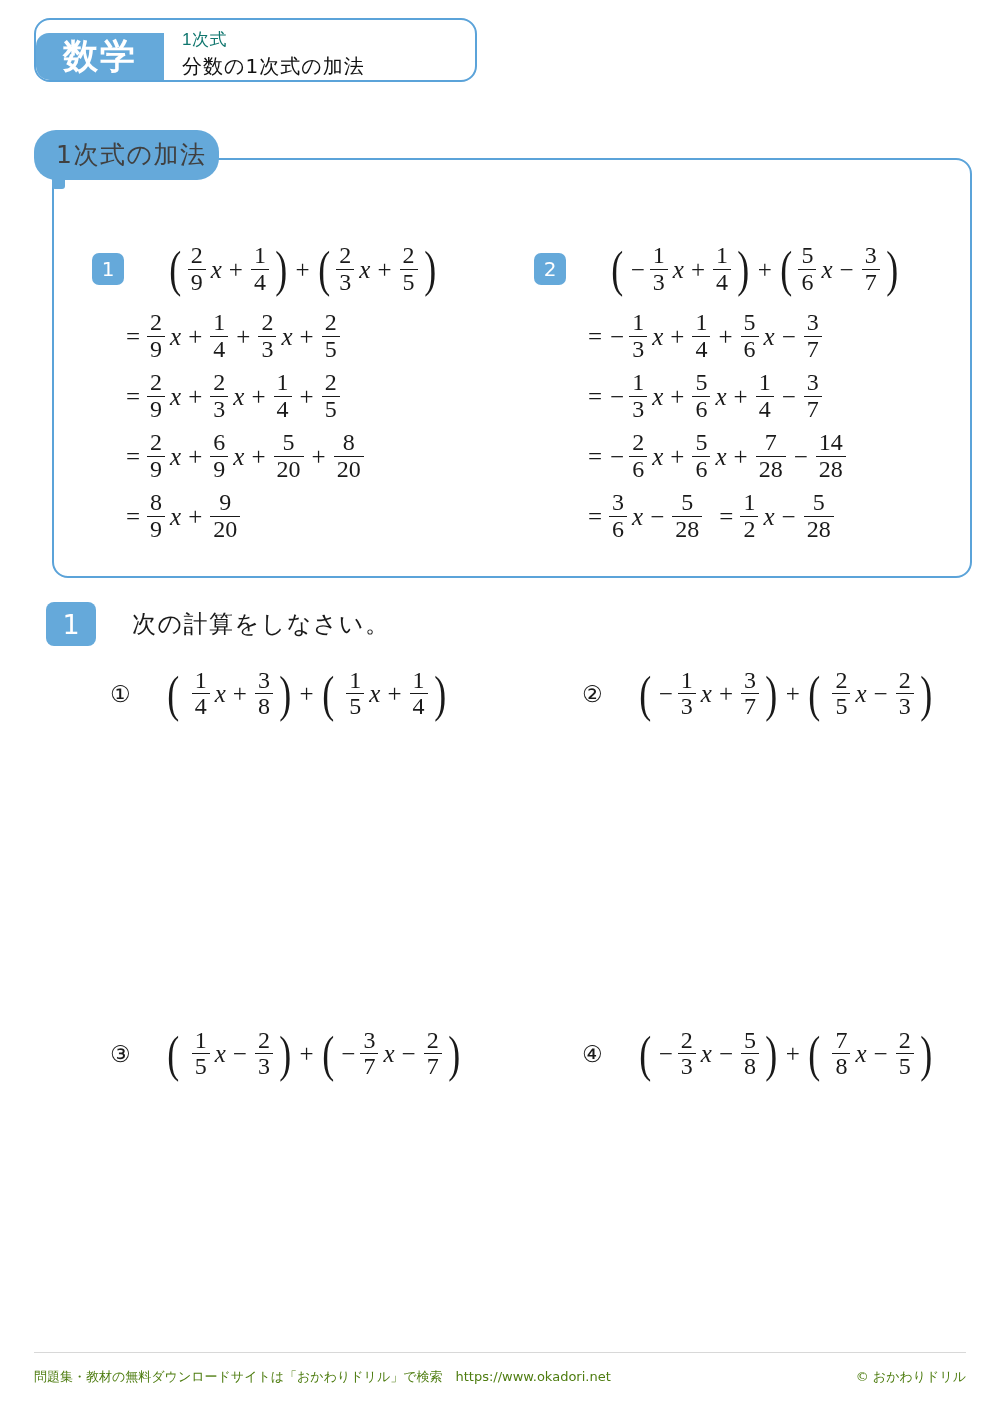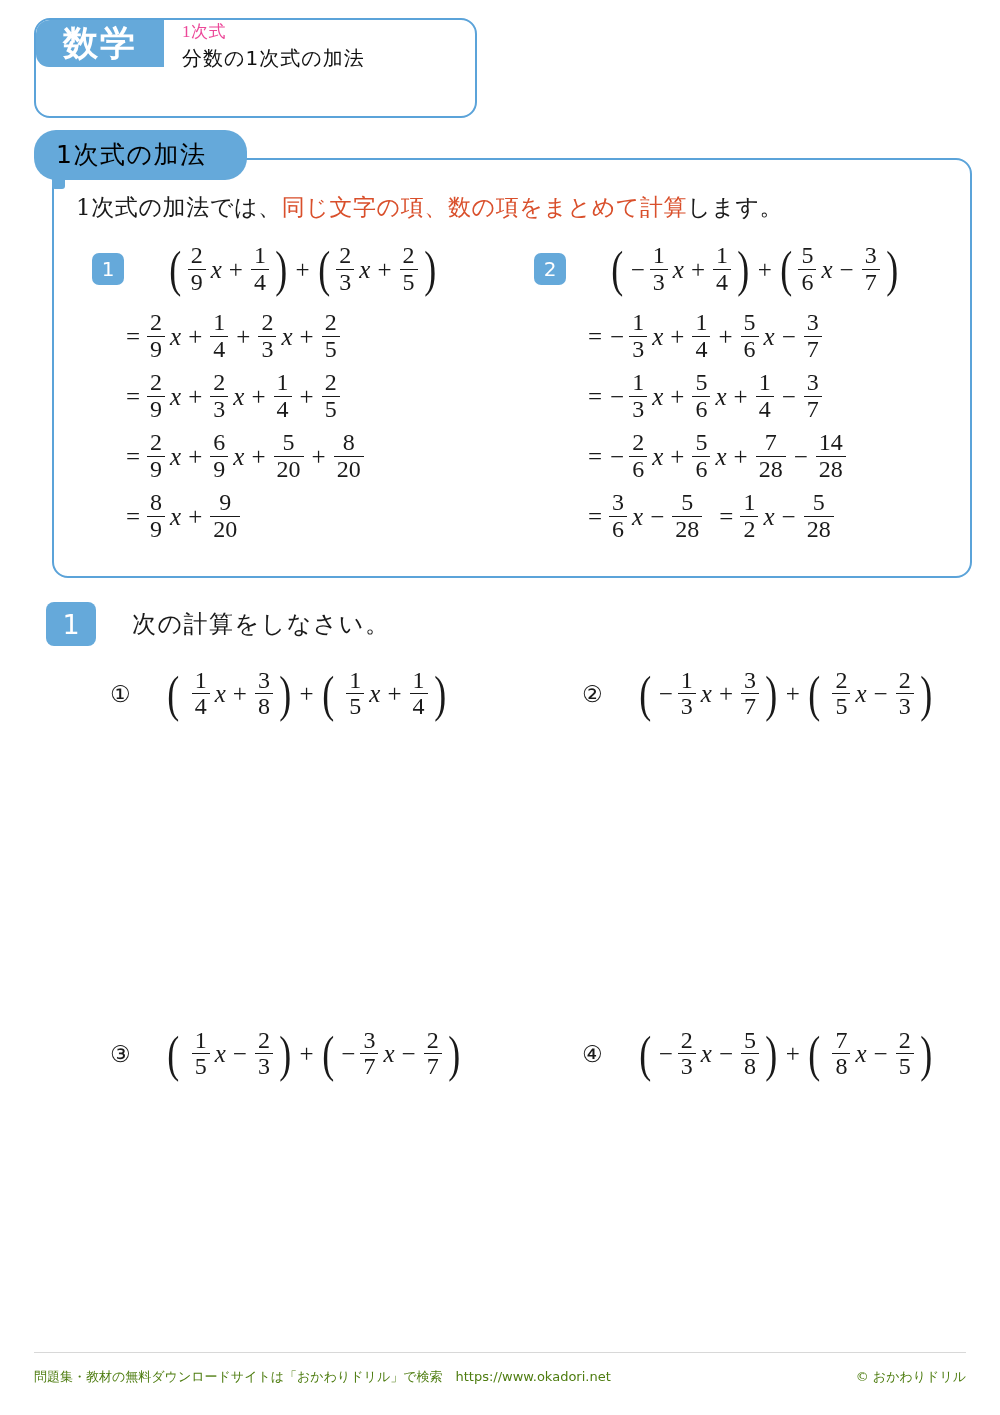--- a/index.html
+++ b/index.html
@@ -8,50 +8,50 @@
     width: 1000px; height: 1415px;
     background: #ffffff;
     font-family: "Liberation Serif", "DejaVu Serif", serif;
     color: #1a1a1a;
   }
   .page { position: relative; width: 1000px; height: 1415px; overflow: hidden; }
 
   
   .header {
     position: absolute; left: 34px; top: 18px;
-    width: 443px; height: 100px;
+    width: 443px; height: 64px;
     border: 2px solid #5ba3d9; border-radius: 16px;
-    background: #fff; display: flex; align-items: flex-start; overflow: hidden;
+    background: #fff; display: flex; align-items: flex-end; overflow: hidden;
   }
   .subject-badge {
     width: 128px; background: #65a9da; color: #fff;
     display: flex; align-items: center; justify-content: center;
     font-family: "DejaVu Sans", sans-serif;
     font-size: 35px; font-weight: 700; letter-spacing: 2px;
     border-radius: 13px 0 0 13px;
   }
   .title-wrap {
     flex: 1; display: flex; flex-direction: column;
     justify-content: center; padding-left: 18px;
   }
-  .title-small { font-size: 17px; line-height: 1.45; color: #ec4899;
-     font-family: Liberation Serif, serif; letter-spacing: 0.5px;}
+  .title-small { font-size: 17px; line-height: 1.45; color: #0f766e;
+     font-family: Liberation Sans, sans-serif; letter-spacing: 0.5px;}
   .title-main { font-size: 20px; line-height: 1.35; color: #111;
      font-family: "DejaVu Sans", sans-serif; letter-spacing: 1px;}
 
   
   .card {
     position: absolute; left: 52px; top: 158px;
     width: 920px; height: 420px;
     border: 2px solid #5ba3d9; border-radius: 16px; background: #fff;
   }
   .card-title {
     position: absolute; left: 34px; top: 130px;
-    background: #65a9da; color: #000000;
-    padding: 8px 40px 9px 22px; border-radius: 22px;
+    background: #65a9da; color: #404040;
+    padding: 8px 12px 9px 22px; border-radius: 22px;
     font-family: "DejaVu Sans", sans-serif;
     font-size: 25px; letter-spacing: 1.5px; z-index: 4;
   }
   .card-title::after {
     content: ""; position: absolute; left: 18px; bottom: -9px;
     width: 13px; height: 12px; background: #65a9da;
     border-radius: 0 0 3px 3px;
   }
   .desc {
     position: absolute; left: 76px; top: 192px;
@@ -125,23 +125,20 @@
     <div class="subject-badge">数学</div>
     <div class="title-wrap">
       <div class="title-small">1次式</div>
       <div class="title-main">分数の1次式の加法</div>
     </div>
   </div>
 
   <div class="card"></div>
   <div class="card-title">1次式の加法</div>
 
-  <div class="desc">
-    <span>1次式の加法では、</span><span class="hl">同じ文字の項、数の項をまとめて計算</span><span>します。</span>
-  </div>
 
   <div class="ex" style="left:92px; top:244px;">
 
     <div class="ex-head">
       <span class="sq-badge">1</span>
       <span class="math">
         <span class="paren">(</span>
         <span class="frac">
             <span class="num">2</span>
             <span class="den">9</span>

